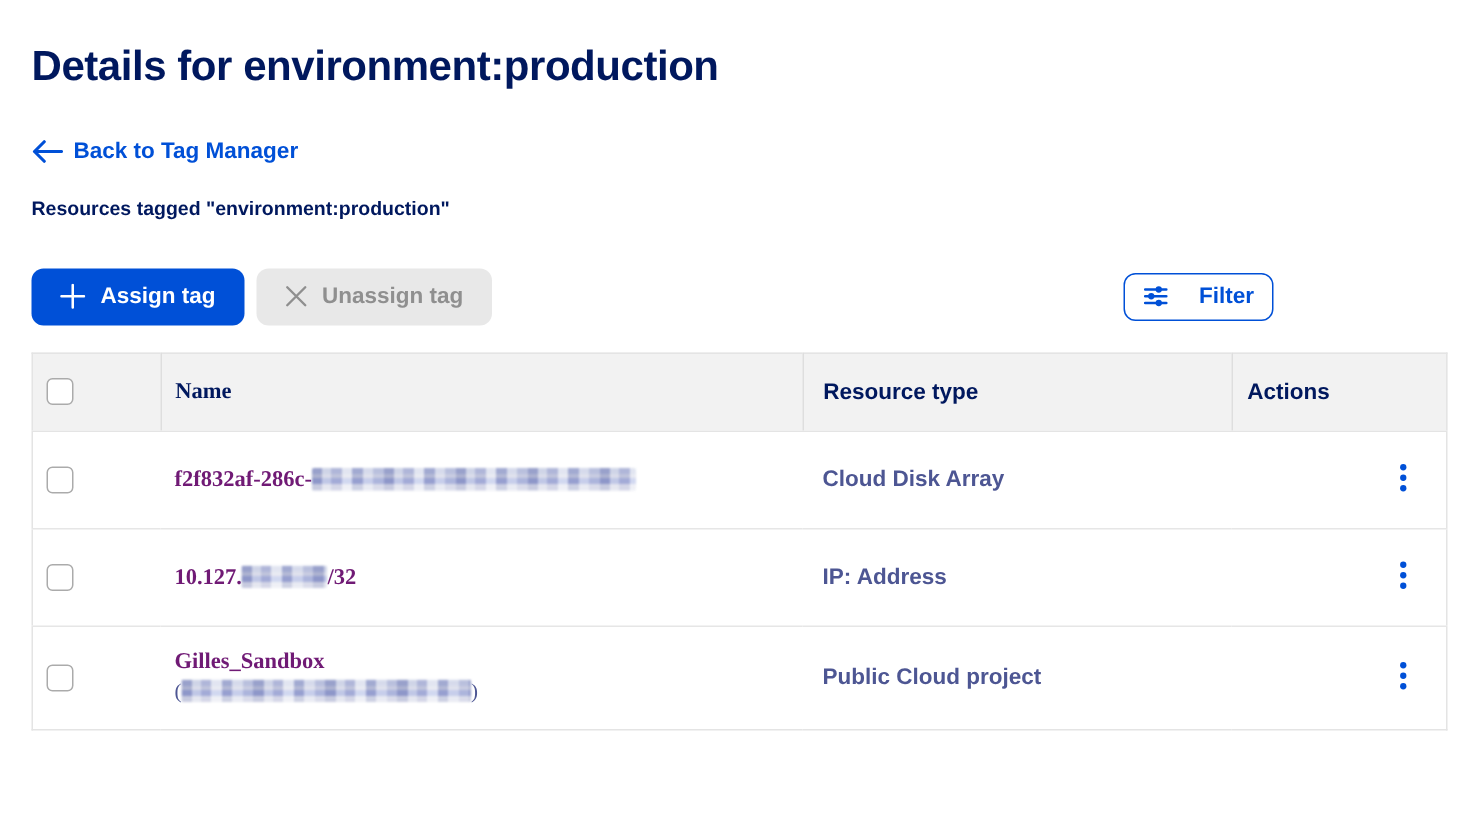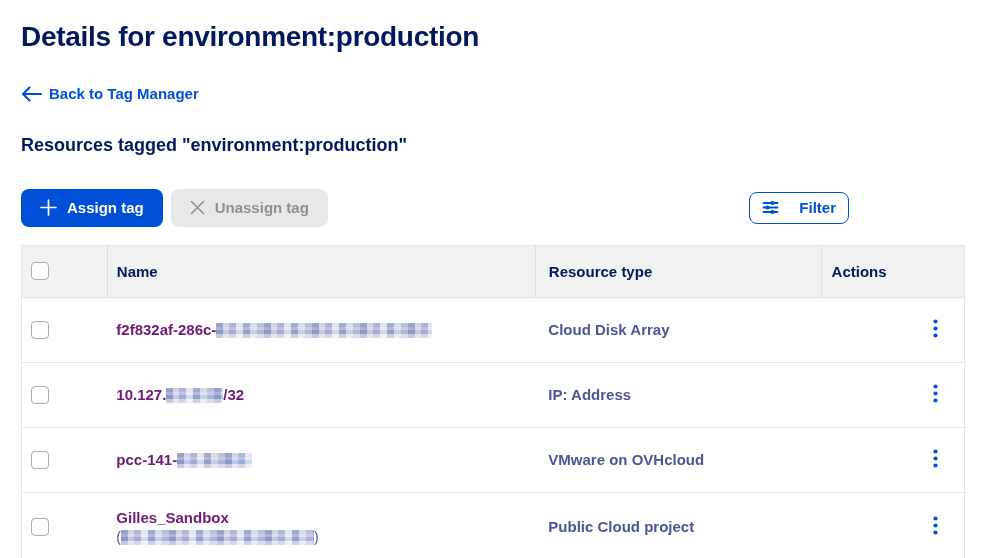--- a/index.html
+++ b/index.html
@@ -7,28 +7,28 @@
   body {
     width:982px; height:558px; overflow:hidden;
     font-family:"Liberation Sans", sans-serif;
     color:#00185e;
   }
   .page { padding:16px 17px 0 21px; width:982px; }
 
   
   .page-title {
     font-size:28px; font-weight:700; letter-spacing:-0.3px;
-    color:#00185e; margin-top:5px;
+    color:#00185e; margin-top:12px;
   }
   .back-link {
     display:inline-flex; align-items:center; gap:7px;
     margin-top:32px; cursor:pointer; text-decoration:none;
   }
   .back-link .lbl { font-size:15px; font-weight:700; color:#0050d7; }
-  .subtitle { margin-top:29px; font-size:18px; font-weight:700; color:#00185e; }
+  .subtitle { margin-top:17px; font-size:13px; font-weight:700; color:#00185e; }
 
   
   .toolbar {
     margin-top:33px; display:flex; align-items:center; justify-content:space-between;
     width:828px;
   }
   .toolbar-left { display:flex; align-items:center; gap:8px; }
   .btn {
     display:inline-flex; align-items:center; gap:10px;
     height:38px; padding:0 19px; border-radius:8px;
@@ -54,21 +54,21 @@
     font-size:15px; font-weight:700; color:#00185e;
     border-bottom:1px solid #e4e4e4;
   }
   .res-table thead th + th { border-left:1px solid #dedede; }
   .res-table tbody td { border-top:1px solid #e6e6e6; }
   .res-table tbody tr:first-child td { border-top:none; }
   .res-table tbody tr { height:65px; background:#fff; }
   .res-table tbody tr.tall { height:69px; }
 
   .col-check { width:79px; }
-  .col-name  { width:394px; }
+  .col-name  { width:394px;font-family:Liberation Serif, serif; }
   .col-type  { width:263px; }
   .col-act   { width:132px; }
 
   th.col-check, td.col-check { padding-left:9px; }
   th.col-name,  td.col-name  { padding-left:9px; }
   th.col-type,  td.col-type  { padding-left:13px; }
   th.col-act { padding-left:10px; }
   td.col-act { text-align:right; padding-right:20px; }
 
   .cell-name { font-size:15px; font-weight:700; color:#701a75; }
@@ -192,38 +192,20 @@
         <td class="col-act">
           <button class="kebab-btn">
             <svg width="5" height="19" viewBox="0 0 5 19">
               <circle cx="2.5" cy="2.5" r="2.1" fill="#0050d7"></circle>
               <circle cx="2.5" cy="9.5" r="2.1" fill="#0050d7"></circle>
               <circle cx="2.5" cy="16.5" r="2.1" fill="#0050d7"></circle>
             </svg>
           </button>
         </td>
       </tr>
-      <tr>
-        <td class="col-check">
-            <input type="checkbox" style="">
-          </td>
-        <td class="col-name">
-          <span class="cell-name"><span>pcc-141-</span><span class="redact w3"></span><span></span></span>
-        </td>
-        <td class="col-type"><span class="cell-type">VMware on OVHcloud</span></td>
-        <td class="col-act">
-          <button class="kebab-btn">
-            <svg width="5" height="19" viewBox="0 0 5 19">
-              <circle cx="2.5" cy="2.5" r="2.1" fill="#0050d7"></circle>
-              <circle cx="2.5" cy="9.5" r="2.1" fill="#0050d7"></circle>
-              <circle cx="2.5" cy="16.5" r="2.1" fill="#0050d7"></circle>
-            </svg>
-          </button>
-        </td>
-      </tr>
       <tr class="tall">
         <td class="col-check">
             <input type="checkbox" style="">
           </td>
         <td class="col-name">
           <div class="cell-name">Gilles_Sandbox</div>
           <div class="cell-sub"><span>(</span><span class="redact w4"></span><span>)</span></div>
         </td>
         <td class="col-type"><span class="cell-type">Public Cloud project</span></td>
         <td class="col-act">

